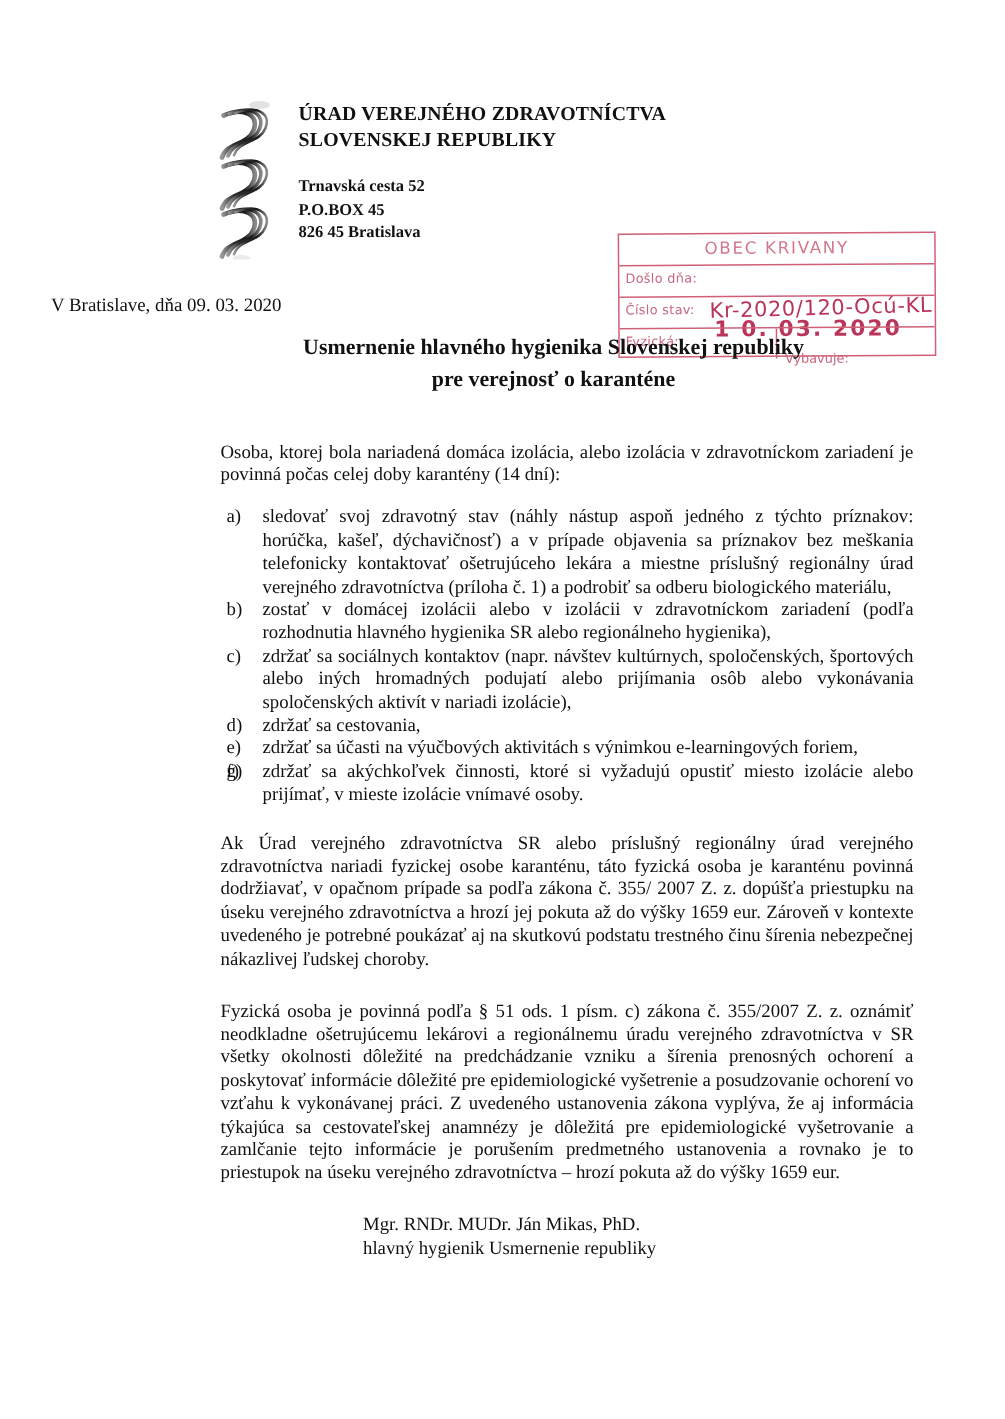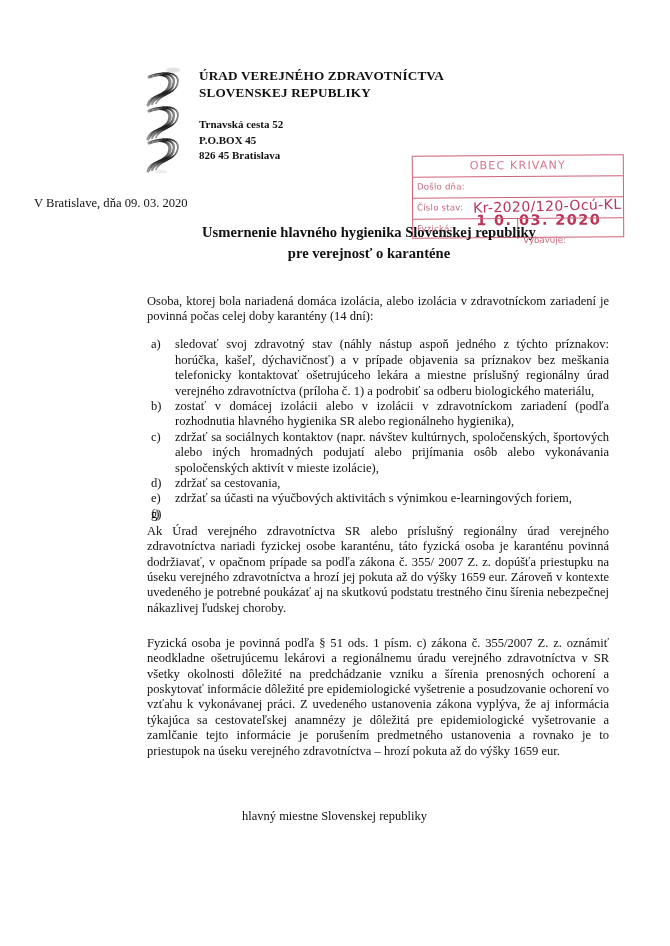--- a/index.html
+++ b/index.html
@@ -288,44 +288,46 @@
       <li>
         <span class="marker">a)</span>
         <span>sledovať svoj zdravotný stav (náhly nástup aspoň jedného z týchto príznakov: horúčka, kašeľ, dýchavičnosť) a v prípade objavenia sa príznakov bez meškania telefonicky kontaktovať ošetrujúceho lekára a miestne príslušný regionálny úrad verejného zdravotníctva (príloha č. 1) a podrobiť sa odberu biologického materiálu,</span>
       </li>
       <li>
         <span class="marker">b)</span>
         <span>zostať v domácej izolácii alebo v izolácii v zdravotníckom zariadení (podľa rozhodnutia hlavného hygienika SR alebo regionálneho hygienika),</span>
       </li>
       <li>
         <span class="marker">c)</span>
-        <span>zdržať sa sociálnych kontaktov (napr. návštev kultúrnych, spoločenských, športových alebo iných hromadných podujatí alebo prijímania osôb alebo vykonávania spoločenských aktivít v mieste izolácie),</span>
+        <span>zdržať sa sociálnych kontaktov (napr. návštev kultúrnych, spoločenských, športových alebo iných hromadných podujatí alebo prijímania osôb alebo vykonávania spoločenských aktivít v nariadi izolácie),</span>
       </li>
       <li>
         <span class="marker">d)</span>
         <span>zdržať sa cestovania,</span>
       </li>
       <li>
         <span class="marker">e)</span>
         <span>zdržať sa účasti na výučbových aktivitách s výnimkou e-learningových foriem,</span>
       </li>
       <li>
         <span class="marker">f)</span>
       </li>
       <li>
         <span class="marker">g)</span>
+        <span>zdržať sa akýchkoľvek činnosti, ktoré si vyžadujú opustiť miesto izolácie alebo prijímať, v mieste izolácie vnímavé osoby.</span>
       </li>
     </ol>
 
     <div class="gap-s"></div>
 
     <p class="para">Ak Úrad verejného zdravotníctva SR alebo príslušný regionálny úrad verejného zdravotníctva nariadi fyzickej osobe karanténu, táto fyzická osoba je karanténu povinná dodržiavať, v opačnom prípade sa podľa zákona č. 355/ 2007 Z. z. dopúšťa priestupku na úseku verejného zdravotníctva a hrozí jej pokuta až do výšky 1659 eur. Zároveň v kontexte uvedeného je potrebné poukázať aj na skutkovú podstatu trestného činu šírenia nebezpečnej nákazlivej ľudskej choroby.</p>
 
     <div class="gap-s"></div>
 
     <p class="para">Fyzická osoba je povinná podľa § 51 ods. 1 písm. c) zákona č. 355/2007 Z. z. oznámiť neodkladne ošetrujúcemu lekárovi a regionálnemu úradu verejného zdravotníctva v SR všetky okolnosti dôležité na predchádzanie vzniku a šírenia prenosných ochorení a poskytovať informácie dôležité pre epidemiologické vyšetrenie a posudzovanie ochorení vo vzťahu k vykonávanej práci. Z uvedeného ustanovenia zákona vyplýva, že aj informácia týkajúca sa cestovateľskej anamnézy je dôležitá pre epidemiologické vyšetrovanie a zamlčanie tejto informácie je porušením predmetného ustanovenia a rovnako je to priestupok na úseku verejného zdravotníctva – hrozí pokuta až do výšky 1659 eur.</p>
   </div>
 
   <div class="signature">
-    <div class="sig-line">hlavný miestne Slovenskej republiky</div>
+    <div class="sig-line">Mgr. RNDr. MUDr. Ján Mikas, PhD.</div>
+    <div class="sig-line">hlavný hygienik Usmernenie republiky</div>
   </div>
 
 </div>
 
 </body></html>

